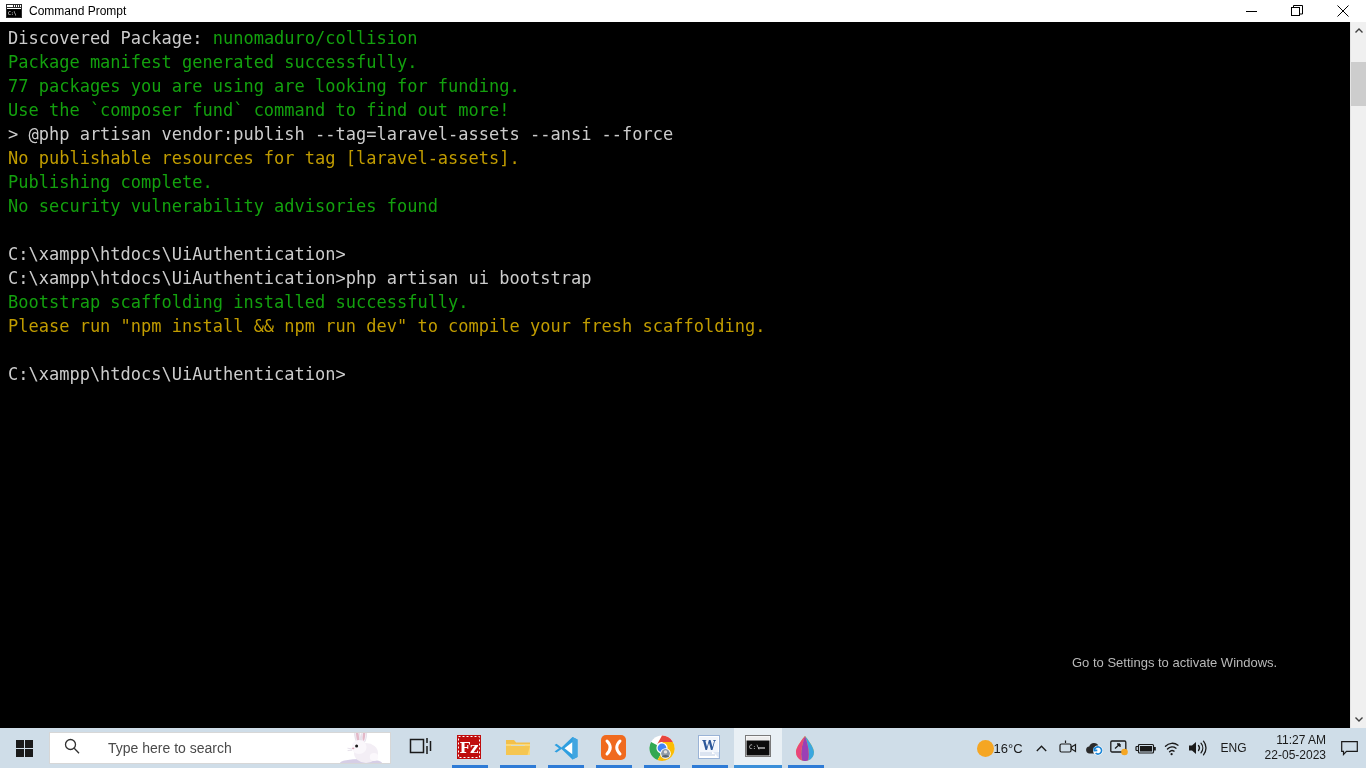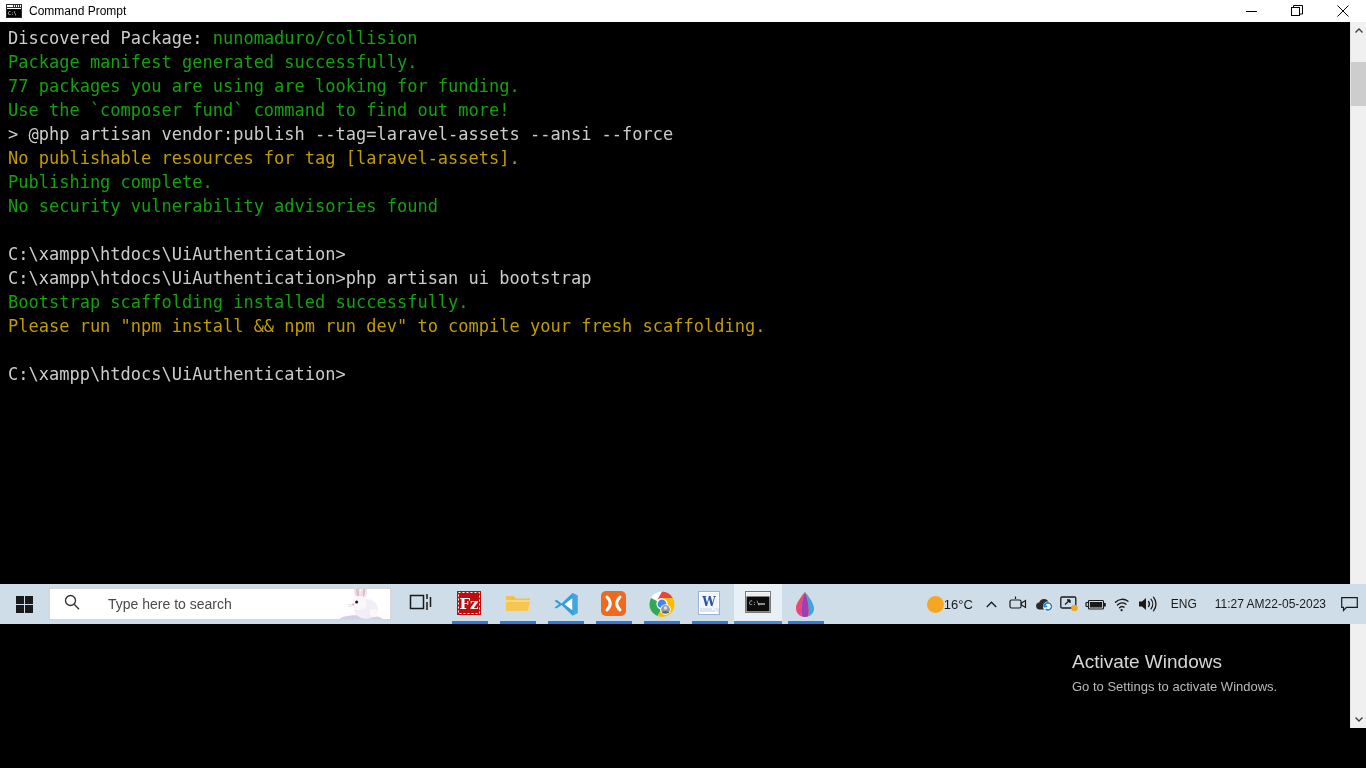--- a/index.html
+++ b/index.html
@@ -2,21 +2,21 @@
 <html><head>
 <meta charset="utf-8">
 <style>
   * { box-sizing: border-box; margin: 0; padding: 0; }
   html, body {
     width: 1366px; height: 768px;
     overflow: hidden;
     font-family: "Liberation Sans", sans-serif;
     background: #000;
   }
-  #screen { position: relative; width: 1366px; height: 624px; }
+  #screen { position: relative; width: 1366px; height: 768px; }
 
   
   .titlebar {
     position: absolute; top: 0; left: 0;
     width: 1366px; height: 22px;
     background: #ffffff;
     display: flex; align-items: center;
   }
   .tb-icon {
     width: 16px; height: 14px; margin-left: 6px; margin-right: 7px;
@@ -145,21 +145,21 @@
   .tray-weather { display: flex; align-items: center; gap: 0; padding: 0 6px 0 8px; }
   .sun { width: 17px; height: 17px; border-radius: 50%; background: #f5a623; }
   .temp { font-size: 13px; color: #1a1a1a; }
   .tray-ico {
     width: 26px; height: 34px; display: flex; align-items: center; justify-content: center;
     position: relative;
   }
   .lang { font-size: 12px; color: #1a1a1a; padding: 0 10px; }
   .clock {
     font-size: 12px; color: #1a1a1a; line-height: 15px; text-align: right;
-    padding: 0 8px; display: flex; flex-direction: row; justify-content: center;
+    padding: 0 8px; display: flex; flex-direction: column; justify-content: center;
   }
   .notif { width: 30px; height: 40px; display: flex; align-items: center; justify-content: center; }
 </style>
 </head>
 <body>
 
 <div id="screen">
 
   <div class="titlebar">
     <div class="tb-icon">
@@ -200,21 +200,20 @@
     </div>
     <div class="sb-thumb"></div>
     <div class="sb-arrow sb-down">
       <svg width="8" height="5" viewBox="0 0 8 5">
           <polyline points="0.5,0.5 4,4 7.5,0.5" fill="none" stroke="#404040" stroke-width="1.4"></polyline>
         </svg>
     </div>
   </div>
 
   <div class="watermark">
-    <div class="wm-title">Activate Windows</div>
     <div class="wm-sub">Go to Settings to activate Windows.</div>
   </div>
 
   <div class="taskbar">
 
     <div class="start-btn">
       <div class="win-logo">
         <i></i>
           <i></i>
           <i></i>

